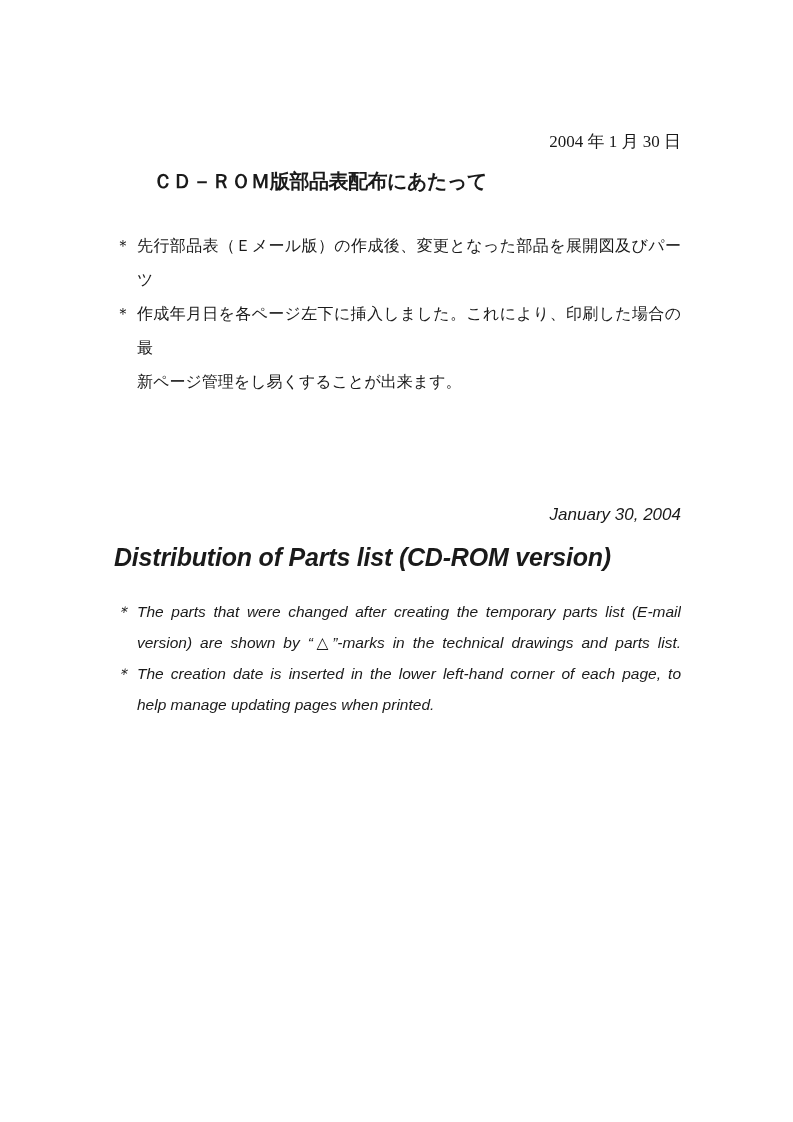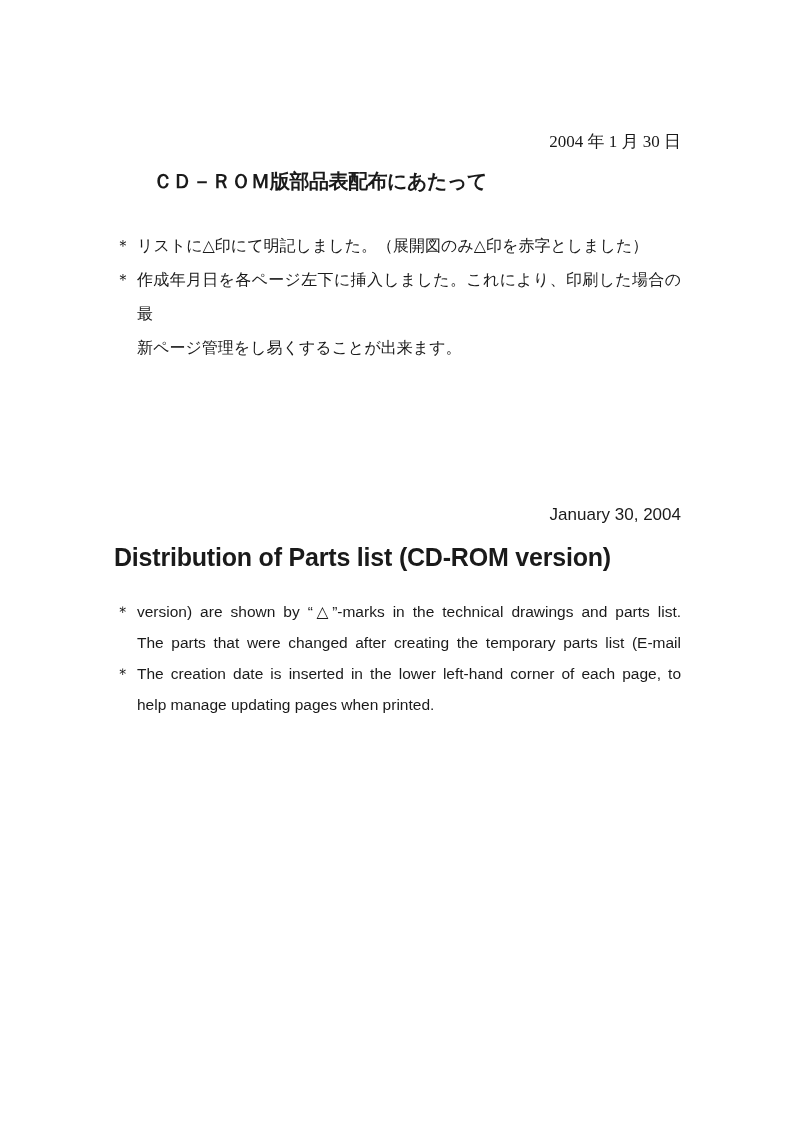--- a/index.html
+++ b/index.html
@@ -46,20 +46,21 @@
     top: 229px;
     left: 115px;
     width: 566px;
     font-size: 16px;
     line-height: 34px;
   }
 
   
   .en {
     font-family: "Liberation Sans", "DejaVu Sans", sans-serif;
+    font-style: italic;
   }
   .en-date {
     position: absolute;
     top: 504px;
     left: 115px;
     width: 566px;
     text-align: right;
     font-size: 17px;
     line-height: 22px;
   }
@@ -112,21 +113,21 @@
 
   <div class="jp-section">
     <div class="jp jp-date">2004 年 1 月 30 日</div>
 
     <div class="jp jp-title">ＣＤ－ＲＯＭ版部品表配布にあたって</div>
 
     <div class="jp jp-bullets">
       <div class="bullet">
         <span class="marker">＊</span>
         <div class="lines">
-          <div class="line">リストに△印にて明記しました。（展開図のみ△印を赤字としました）</div>
+          <div class="line just">先行部品表（Ｅメール版）の作成後、変更となった部品を展開図及びパーツ</div>
         </div>
       </div>
       <div class="bullet">
         <span class="marker">＊</span>
         <div class="lines">
           <div class="line just">作成年月日を各ページ左下に挿入しました。これにより、印刷した場合の最</div>
           <div class="line">新ページ管理をし易くすることが出来ます。</div>
         </div>
       </div>
     </div>
@@ -134,22 +135,22 @@
 
   <div class="en-section">
     <div class="en en-date">January 30, 2004</div>
 
     <div class="en en-title">Distribution of Parts list (CD-ROM version)</div>
 
     <div class="en en-bullets">
       <div class="bullet">
         <span class="marker">＊</span>
         <div class="lines">
+          <div class="line just">The parts that were changed after creating the temporary parts list (E-mail</div>
           <div class="line just">version) are shown by “△”-marks in the technical drawings and parts list.</div>
-          <div class="line just">The parts that were changed after creating the temporary parts list (E-mail</div>
         </div>
       </div>
       <div class="bullet">
         <span class="marker">＊</span>
         <div class="lines">
           <div class="line just">The creation date is inserted in the lower left-hand corner of each page, to</div>
           <div class="line">help manage updating pages when printed.</div>
         </div>
       </div>
     </div>

